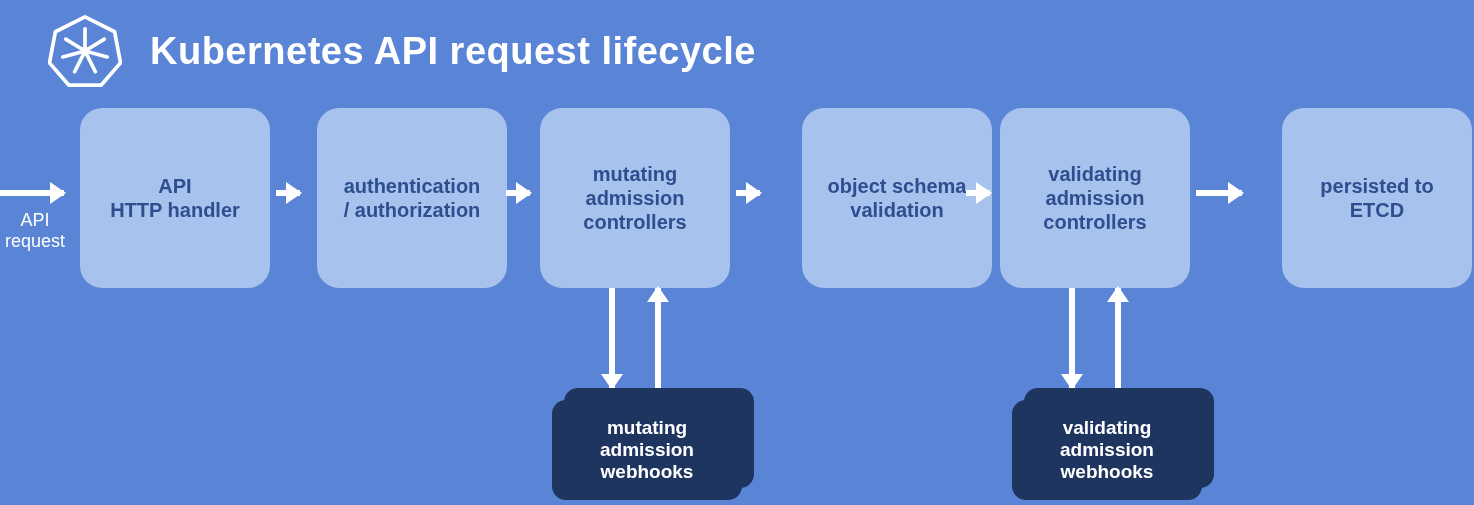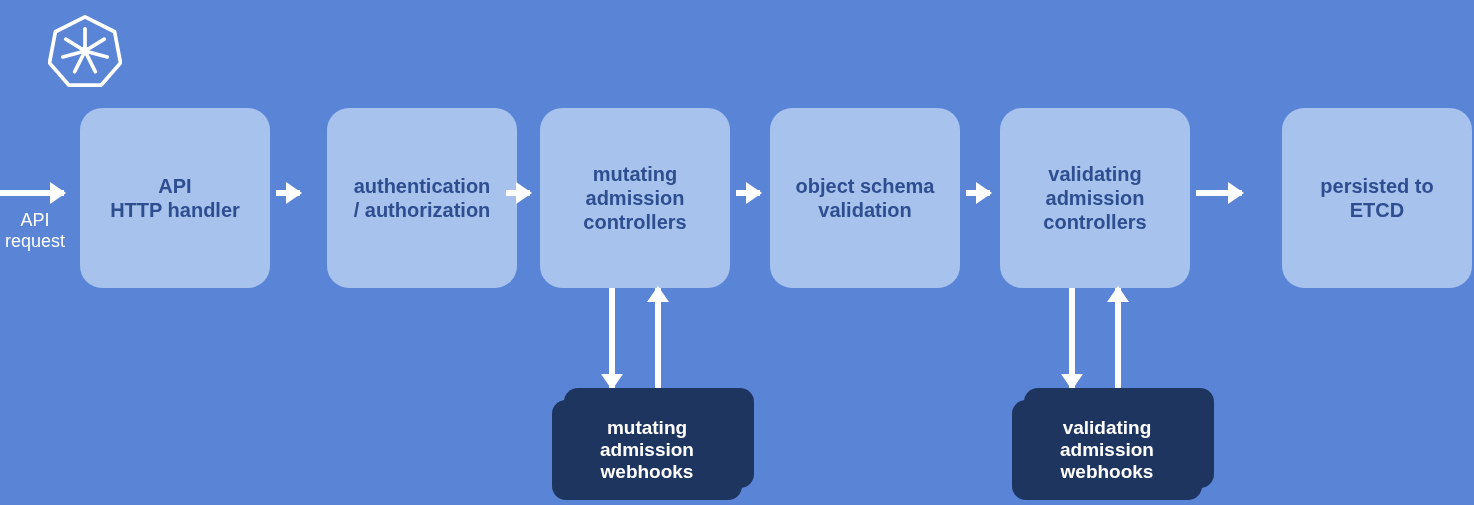--- a/index.html
+++ b/index.html
@@ -157,34 +157,35 @@
         <line x1="50" y1="50" x2="50" y2="20"></line>
         <line x1="50" y1="50" x2="76" y2="34"></line>
         <line x1="50" y1="50" x2="80" y2="58"></line>
         <line x1="50" y1="50" x2="64" y2="78"></line>
         <line x1="50" y1="50" x2="36" y2="78"></line>
         <line x1="50" y1="50" x2="20" y2="58"></line>
         <line x1="50" y1="50" x2="24" y2="34"></line>
       </g>
     </svg>
   </span>
+  <div class="title">Kubernetes API request lifecycle</div>
 </div>
 
 <div class="api-label">API<br>request</div>
 
 <div class="stage" style="left:80px">
     <span>API<br>HTTP handler</span>
   </div>
-<div class="stage" style="left:327px">
+<div class="stage" style="left:317px">
     <span>authentication<br>/ authorization</span>
   </div>
 <div class="stage" style="left:540px">
     <span>mutating<br>admission<br>controllers</span>
   </div>
-<div class="stage" style="left:770px">
+<div class="stage" style="left:802px">
     <span>object schema<br>validation</span>
   </div>
 <div class="stage" style="left:1000px">
     <span>validating<br>admission<br>controllers</span>
   </div>
 <div class="stage" style="left:1282px">
     <span>persisted to<br>ETCD</span>
   </div>
 
 <div class="h-arrow" style="left:0px;width:64px"></div>

